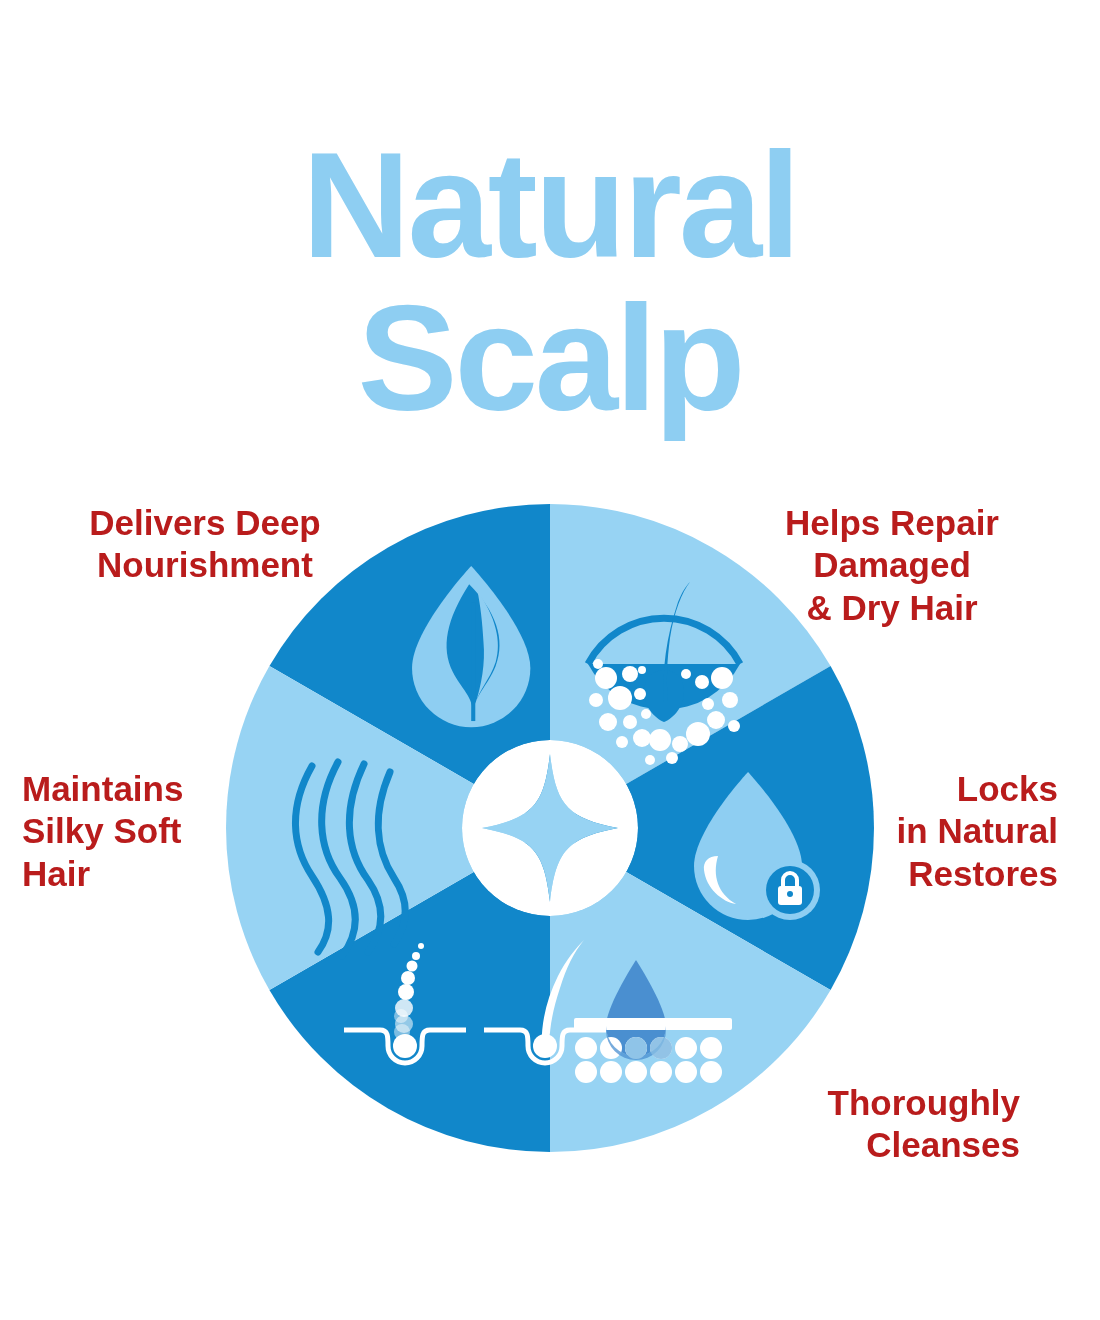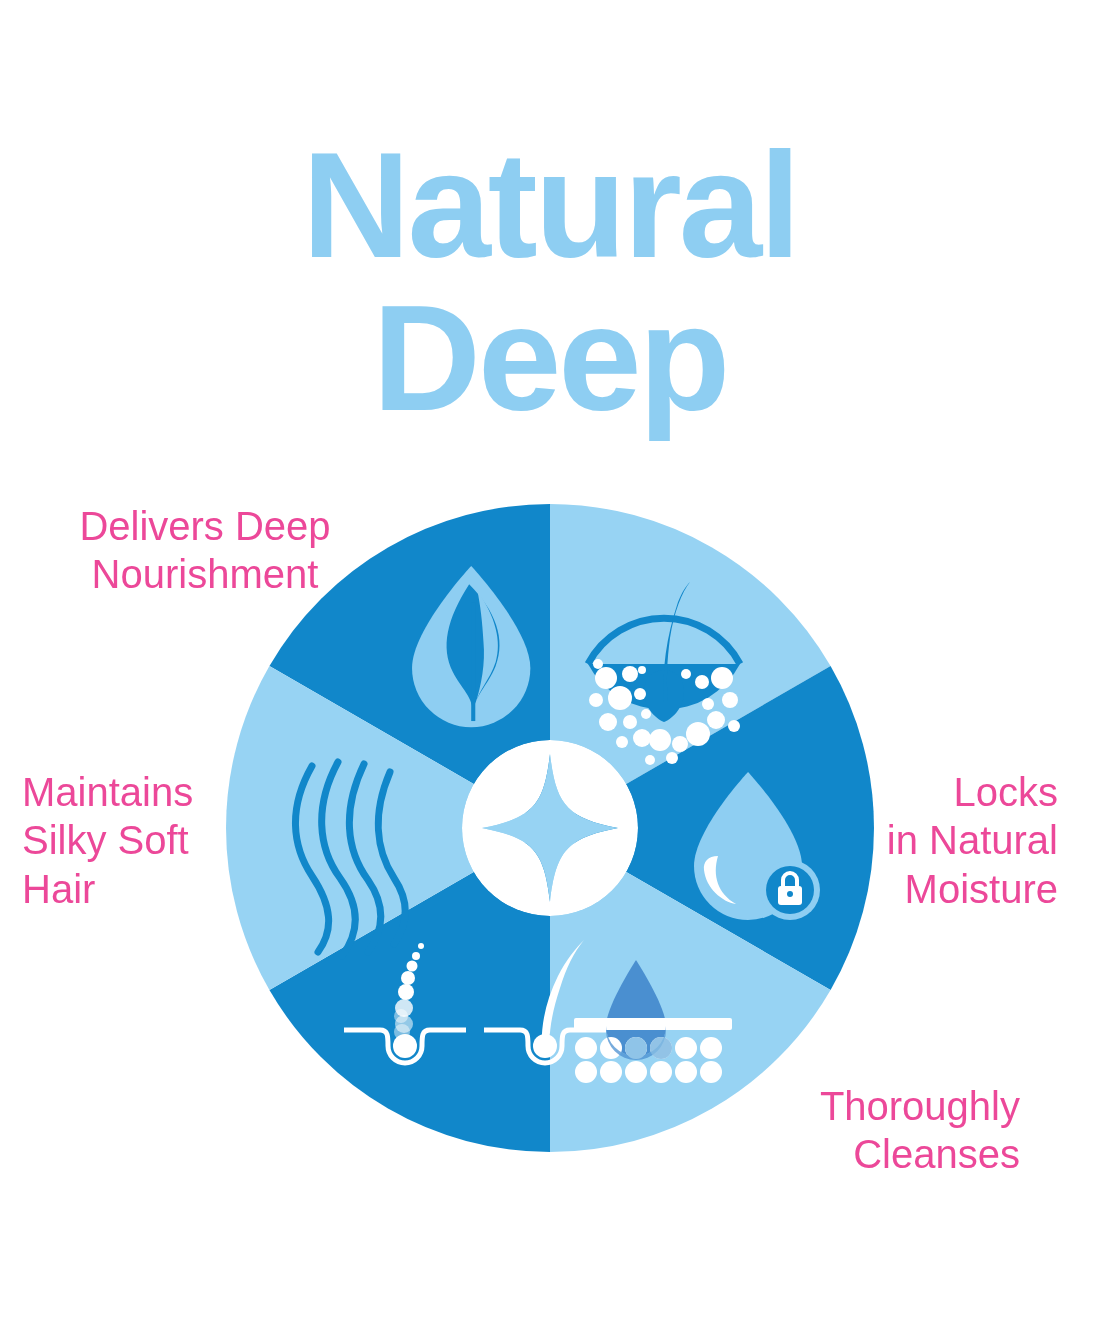--- a/index.html
+++ b/index.html
@@ -37,41 +37,41 @@
   .wheel-wrap {
     position:absolute;
     left:226px; top:504px;
     width:648px; height:648px;
   }
   .wheel-svg { display:block; width:648px; height:648px; }
 
   
   .label {
     position:absolute;
-    color:#ec4899;
-    font-size:40px;
-    font-weight:normal;
+    color:#b91c1c;
+    font-size:35px;
+    font-weight:bold;
     line-height:1.21;
     white-space:pre-line;
   }
   .label.tl { left:52px;  top:502px;  width:306px; text-align:center; }
   .label.tr { left:748px; top:502px;  width:288px; text-align:center; }
   .label.ml { left:22px;  top:768px;  width:208px; text-align:left; }
   .label.mr { left:878px; top:768px;  width:180px; text-align:right; }
   .label.bl { left:72px;  top:1082px; width:358px; text-align:center; }
   .label.br { left:740px; top:1082px; width:280px; text-align:right; }
 </style>
 </head>
 <body>
 
 <div id="page">
 
   <div class="title-block">
     <span class="title-line l1">Natural</span>
-    <span class="title-line l2">Deep</span>
+    <span class="title-line l2">Scalp</span>
   </div>
 
   <div class="wheel-wrap">
     <svg class="wheel-svg" viewBox="0 0 648 648" xmlns="http://www.w3.org/2000/svg">
       <defs>
 
         <mask id="hubMask">
           <rect x="0" y="0" width="648" height="648" fill="#000"></rect>
           <circle cx="324" cy="324" r="88" fill="#fff"></circle>
           <path d="M324 250 C330 300 340 314 392 324 C340 334 330 348 324 398
@@ -229,24 +229,27 @@
       <g>
         <path d="M324 250 C330 300 340 314 392 324 C340 334 330 348 324 398
                  C318 348 308 334 256 324 C308 314 318 300 324 250 Z" fill="#97D3F3"></path>
       </g>
     </svg>
   </div>
 
   <div class="label tl">Delivers Deep
 Nourishment</div>
 
+  <div class="label tr">Helps Repair
+Damaged
+&amp; Dry Hair</div>
 
   <div class="label mr">Locks
 in Natural
-Moisture</div>
+Restores</div>
 
   <div class="label br">Thoroughly
 Cleanses</div>
 
 
   <div class="label ml">Maintains
 Silky Soft
 Hair</div>
 
 </div>

